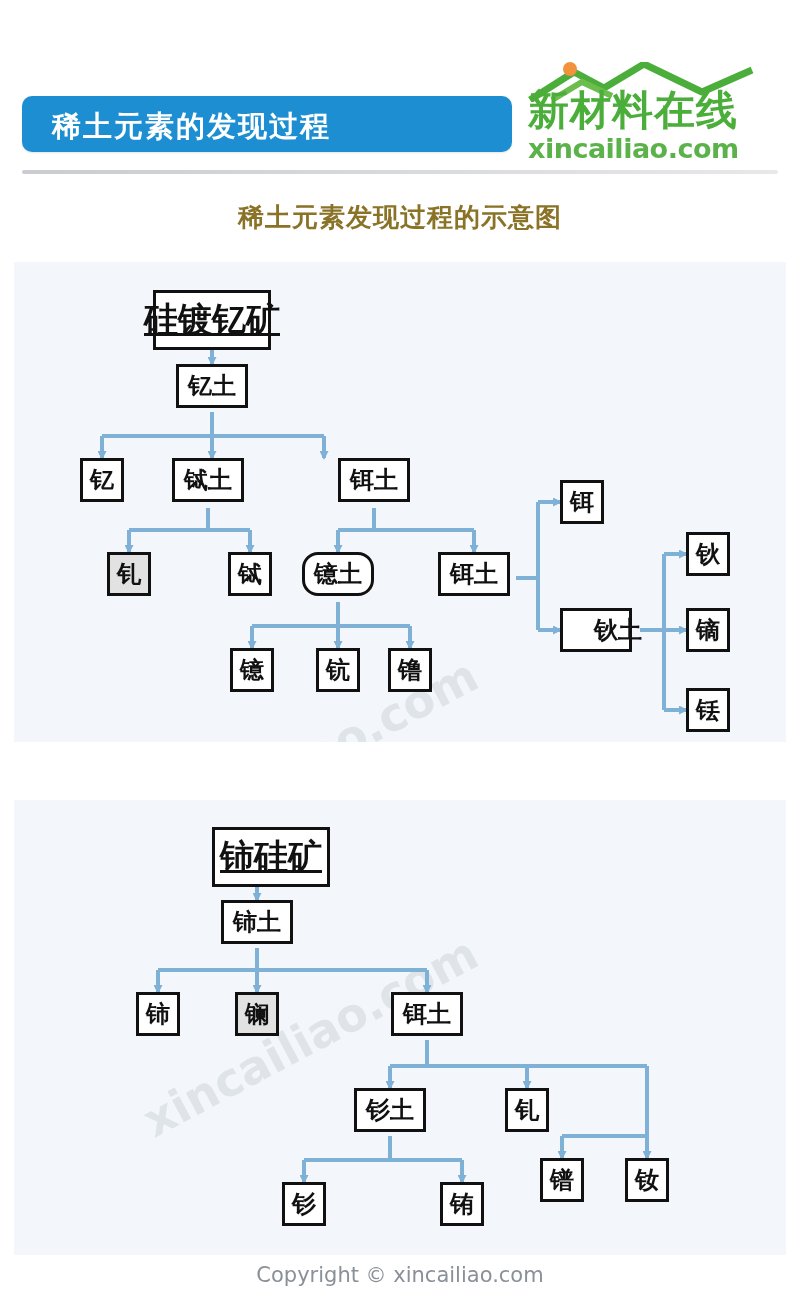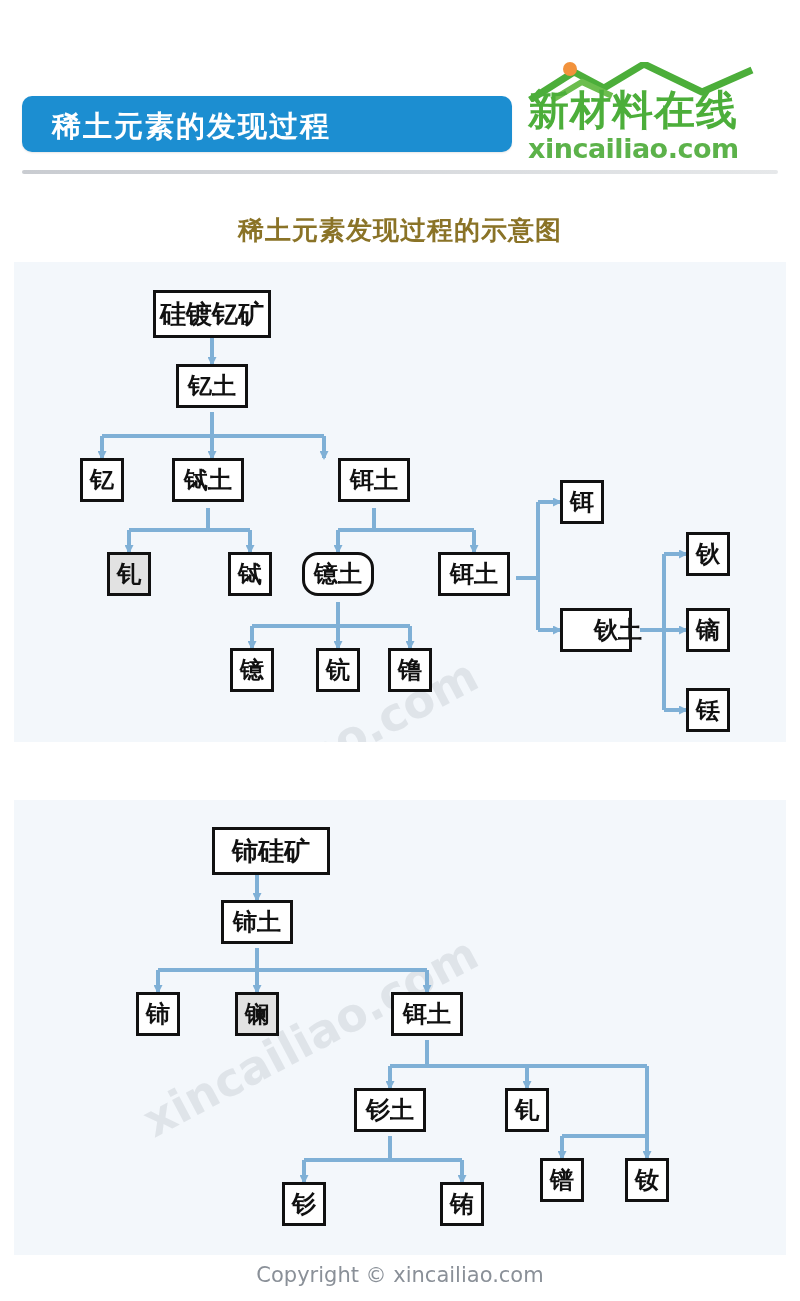--- a/index.html
+++ b/index.html
@@ -36,21 +36,21 @@
   }
   .logo-url{
     position:absolute;left:12px;top:72px;width:238px;height:30px;
     color:#5cb24a;font-size:27px;font-weight:bold;line-height:30px;
     letter-spacing:-0.5px;white-space:nowrap;
   }
   
   .sec-title{
     position:absolute;left:0px;top:199px;width:800px;height:36px;
     text-align:center;color:#8a7327;font-size:26px;font-weight:bold;
-    line-height:36px;letter-spacing:1px;margin-top:13px;
+    line-height:36px;letter-spacing:1px;
   }
   
   .panel{position:absolute;background:#f3f7fb;overflow:hidden;}
   #panel1{left:14px;top:262px;width:772px;height:480px;}
   #panel2{left:14px;top:800px;width:772px;height:455px;}
   .panel svg{position:absolute;left:0;top:0;}
   
   .wm{
     position:absolute;color:#dfe4e9;font-size:46px;font-weight:bold;
     white-space:nowrap;transform:rotate(-28deg);
@@ -62,21 +62,21 @@
   
   .node{
     position:absolute;background:#ffffff;border:3px solid #111111;
     box-sizing:border-box;display:flex;align-items:center;
     justify-content:center;color:#111111;font-weight:bold;
     font-family:"DejaVu Sans","Liberation Sans",sans-serif;
     white-space:nowrap;
   }
   .node.w1{width:44px;height:44px;font-size:24px;}
   .node.w2{width:72px;height:44px;font-size:24px;}
-  .node.w3{width:118px;height:48px;font-size:26px;}
+  .node.w3{width:118px;height:60px;font-size:34px;text-decoration:underline;}
   .node.shaded{background:#e2e2e2;}
   
   .footer{
     position:absolute;left:0;top:1258px;width:800px;height:34px;
     text-align:center;color:#8a9098;font-size:21px;line-height:34px;
   }
 </style>
 </head>
 <body>
 

